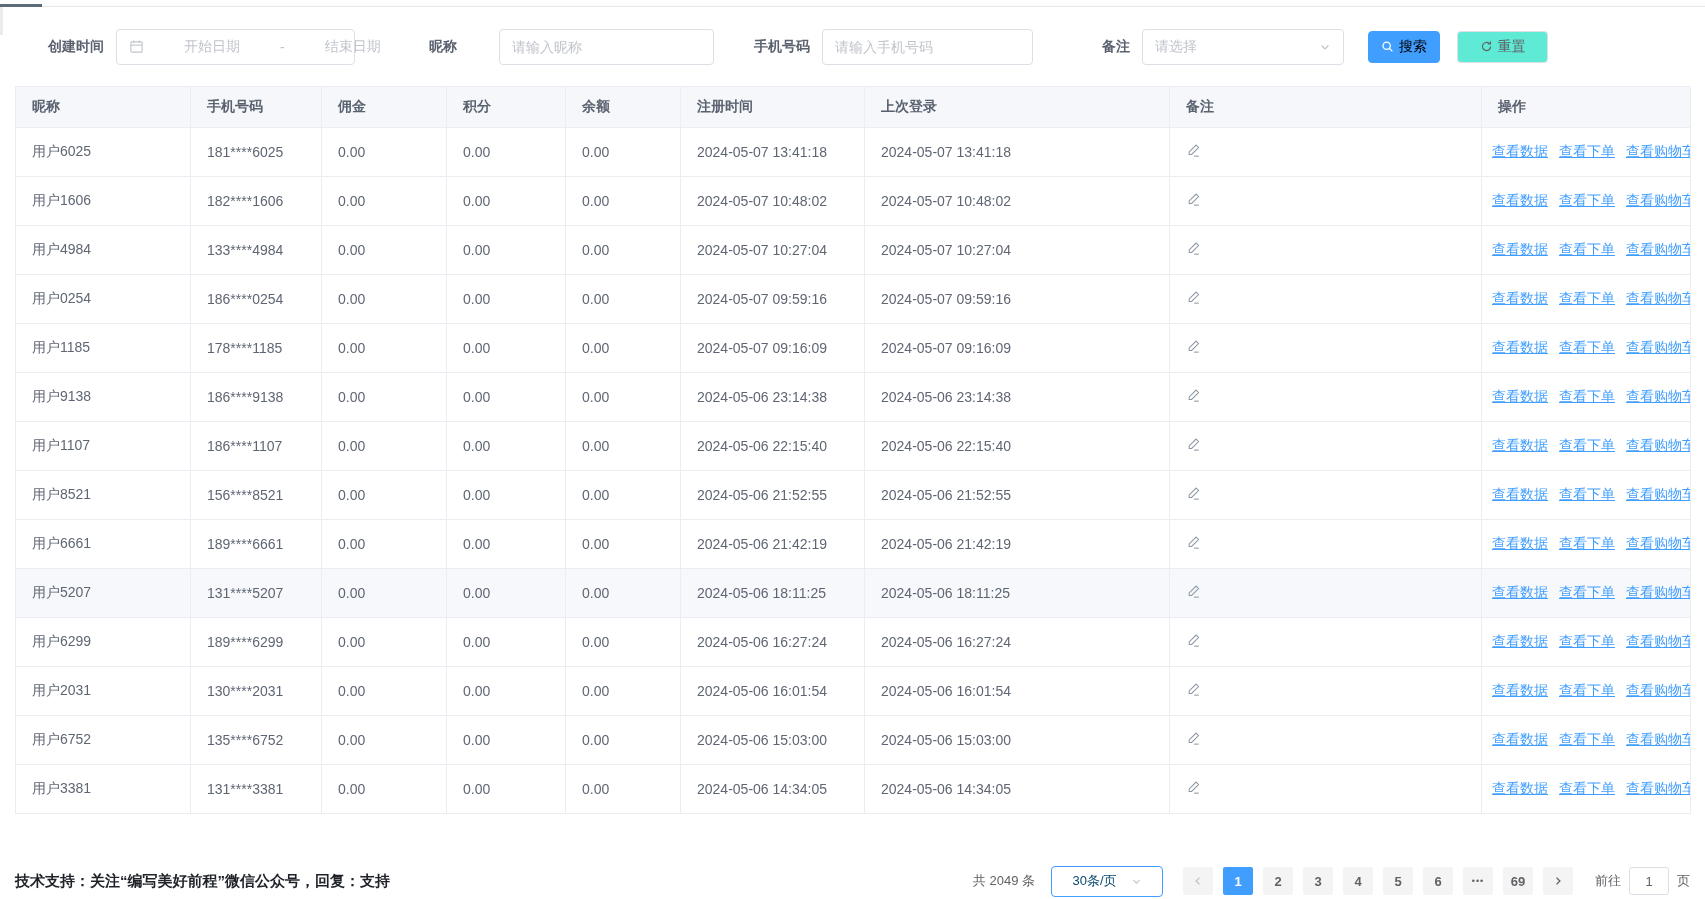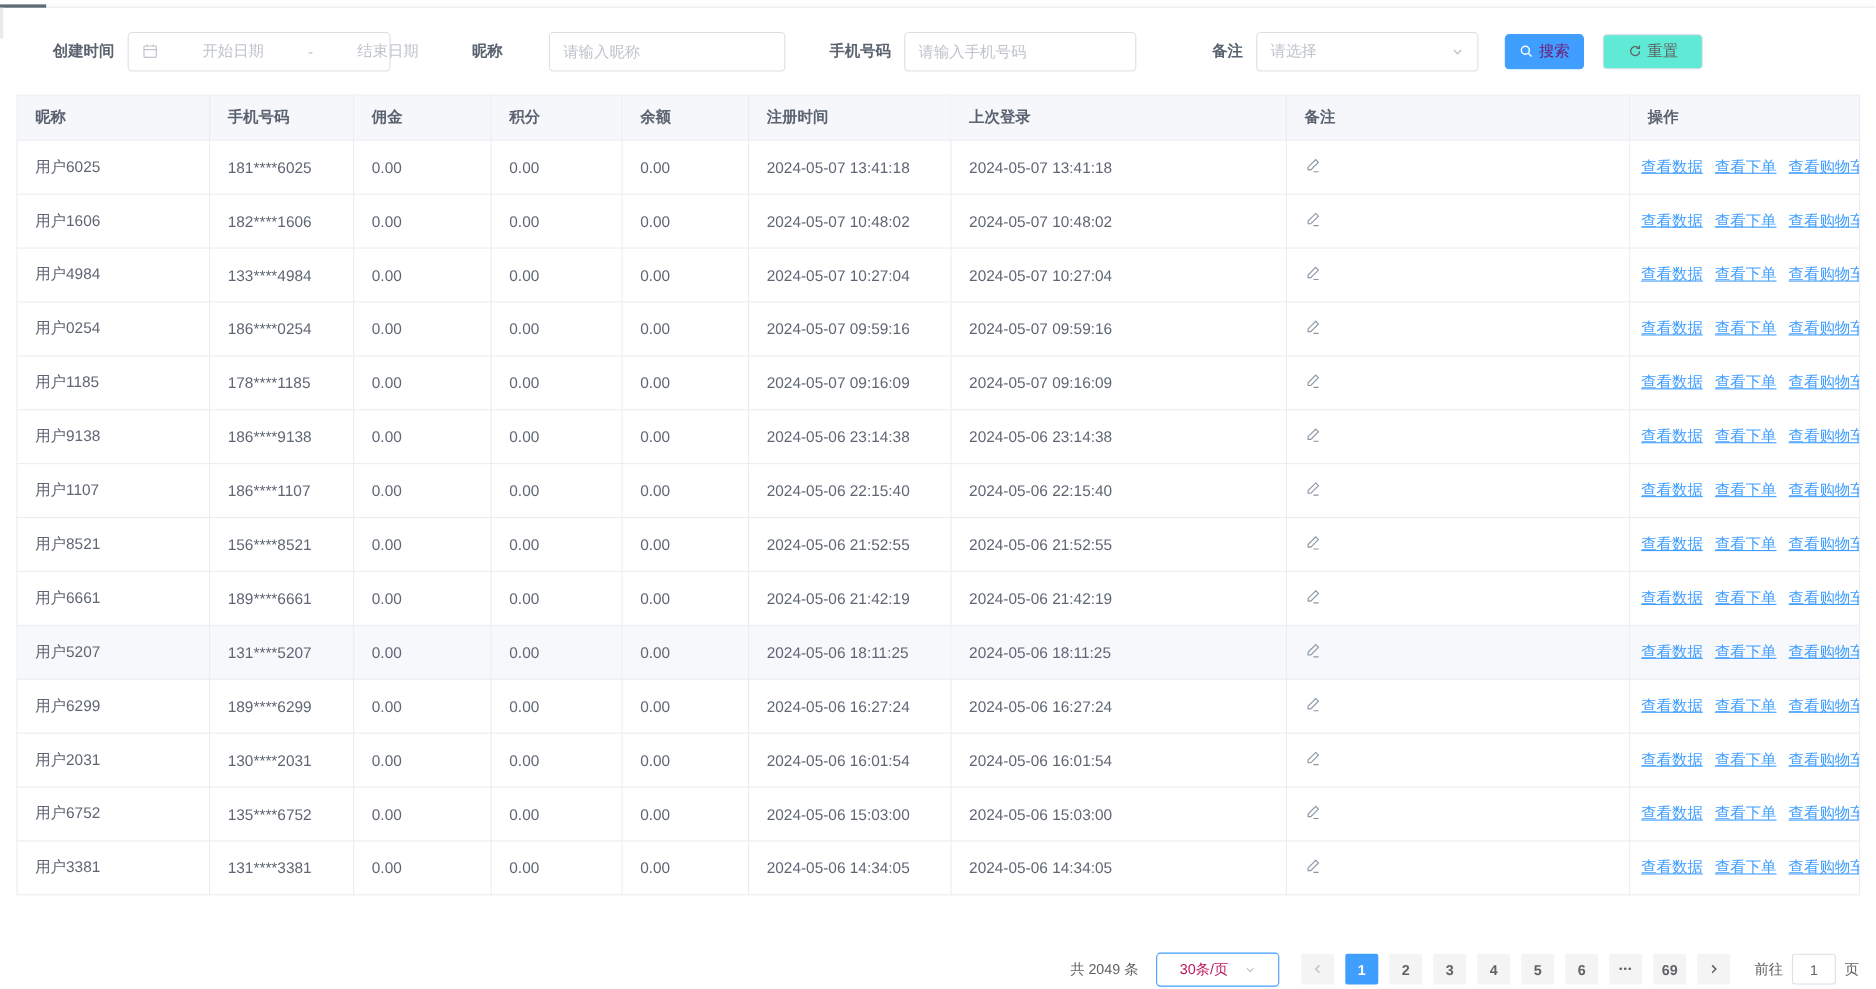--- a/index.html
+++ b/index.html
@@ -27,21 +27,21 @@
     padding:0 12px; font-size:14px; color:#606266; outline:none; background:#fff;
   }
   .text-input::placeholder { color:#c0c4cc; }
   .select-box {
     margin-left:12px; width:202px; height:36px; border:1px solid #dcdfe6; border-radius:4px;
     display:flex; align-items:center; justify-content:space-between; padding:0 12px; cursor:pointer; background:#fff;gap:48px;
   }
   .select-box .ph { color:#c0c4cc; font-size:14px; }
   .btn { display:inline-flex; align-items:center; justify-content:center; gap:5px; height:32px;
          border-radius:4px; font-size:14px; cursor:pointer; font-family:inherit; }
-  .btn-primary { width:72px; margin-left:24px; background:#409eff; border:1px solid #409eff; color:#701a75; }
+  .btn-primary { width:72px; margin-left:24px; background:#409eff; border:1px solid #409eff; color:#000000; }
   .btn-plain   { width:91px; margin-left:17px; background:#5eead4; border:1px solid #dcdfe6; color:#606266;justify-content:center; }
 
   
   .table-wrap { margin:0 15px; }
   table { width:1675px; border-collapse:collapse; table-layout:fixed; }
   th, td { border:1px solid #ebedf2; text-align:left; padding:0 8px 0 16px;
            font-size:14px; white-space:nowrap; overflow:hidden; }
   th { height:41px; background:#f5f7fa; color:#5a6270; font-weight:bold; }
   td { height:49px; color:#5f6673; background:#fff; }
   tr.highlight td { background:#f6f8fb; }
@@ -51,21 +51,21 @@
   .edit-icon { display:inline-flex; cursor:pointer; }
 
   
   .footer { position:absolute; left:0; bottom:0; width:1705px; height:36px;
             display:flex; align-items:center; padding:0 15px; background:#fff; }
   .support { font-weight:bold; color:#1f2329; font-size:15px; }
   .pager-area { margin-left:auto; display:flex; align-items:center; }
   .total { font-size:13px; color:#606266; margin-right:16px; }
   .size-select { width:112px; height:31px; border:1px solid #409eff; border-radius:4px;
                  display:flex; align-items:center; justify-content:center; gap:14px;
-                 font-size:13px; color:#be185d; margin-right:20px; cursor:pointer; background:#fff; }
+                 font-size:13px; color:#0c4a6e; margin-right:20px; cursor:pointer; background:#fff; }
   .pager { display:flex; align-items:center; gap:10px; }
   .page-btn { min-width:30px; height:28px; padding:0 4px; background:#f4f4f5; border:none; border-radius:2px;
               font-size:13px; font-weight:bold; color:#606266; display:flex; align-items:center; justify-content:center;
               cursor:pointer; font-family:inherit; }
   .page-btn.active { background:#409eff; color:#fff; }
   .pager-ellipsis { min-width:30px; height:28px; background:#f4f4f5; border-radius:2px;
                     display:flex; align-items:center; justify-content:center;
                     color:#606266; font-size:9px; letter-spacing:1px; cursor:pointer; }
   .goto { margin-left:22px; display:flex; align-items:center; gap:8px; font-size:13px; color:#606266; }
   .goto-input { width:40px; height:28px; border:1px solid #dcdfe6; border-radius:3px;
@@ -409,20 +409,21 @@
         </svg>
       </span>
     </td>
     <td class="actions-cell"><a class="op-link">查看数据</a><a class="op-link">查看下单</a><a class="op-link">查看购物车</a></td>
   </tr>
       </tbody>
   </table>
 </div>
 
 <div class="footer">
+  <span class="support">技术支持：关注“编写美好前程”微信公众号，回复：支持</span>
 
   <div class="pager-area">
     <span class="total">共 2049 条</span>
 
     <div class="size-select">
       <span>30条/页</span>
       <span class="icon" style="display:inline-flex;">
         <svg width="11" height="11" viewBox="0 0 16 16" fill="none" stroke="#c0c4cc" stroke-width="1.6">
           <path d="M3.5 6 L8 10.5 L12.5 6"></path>
         </svg>

